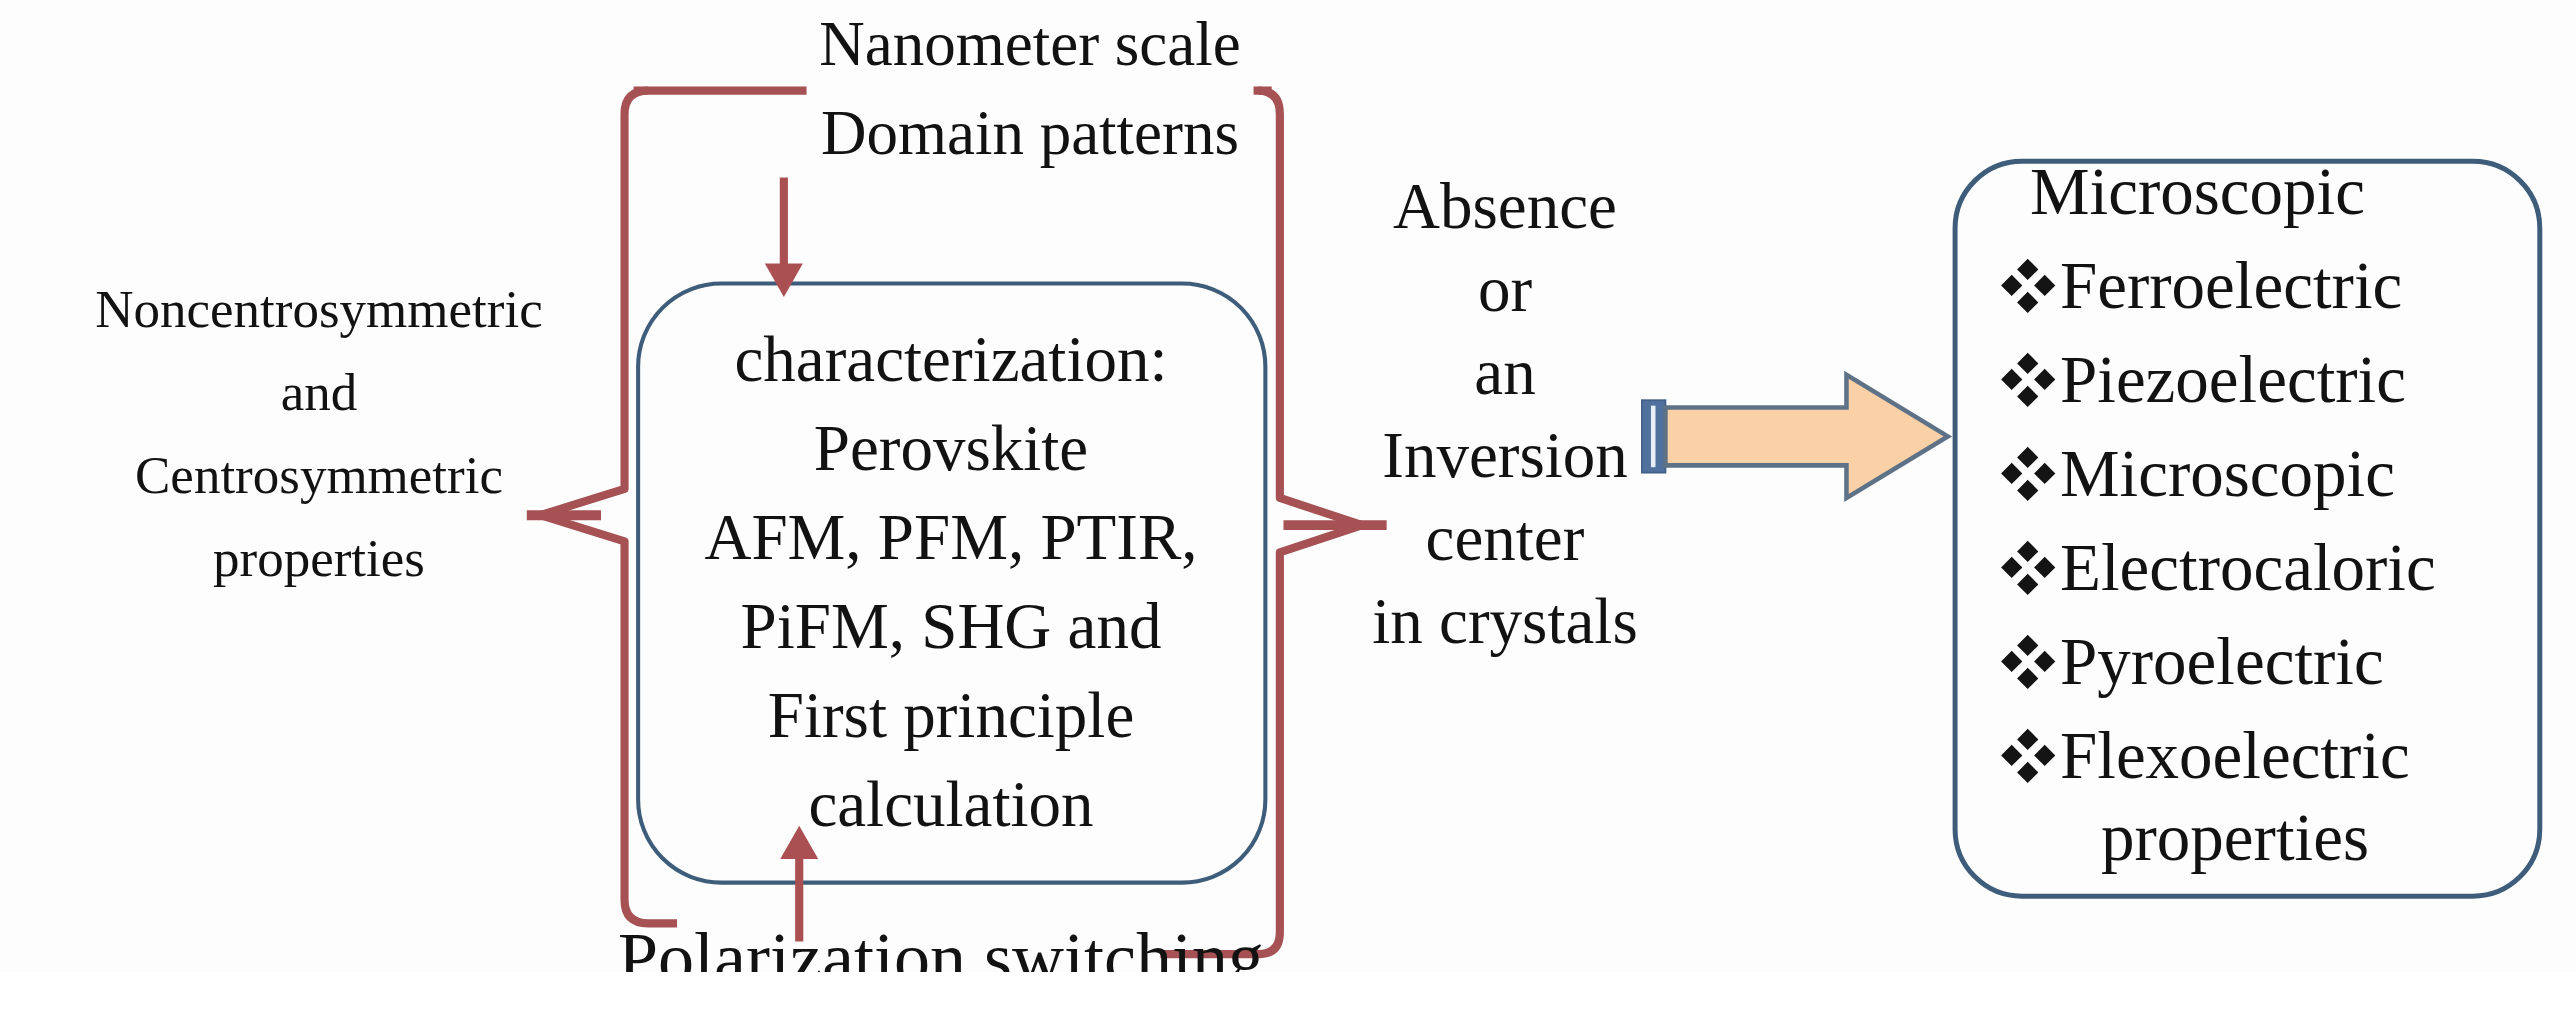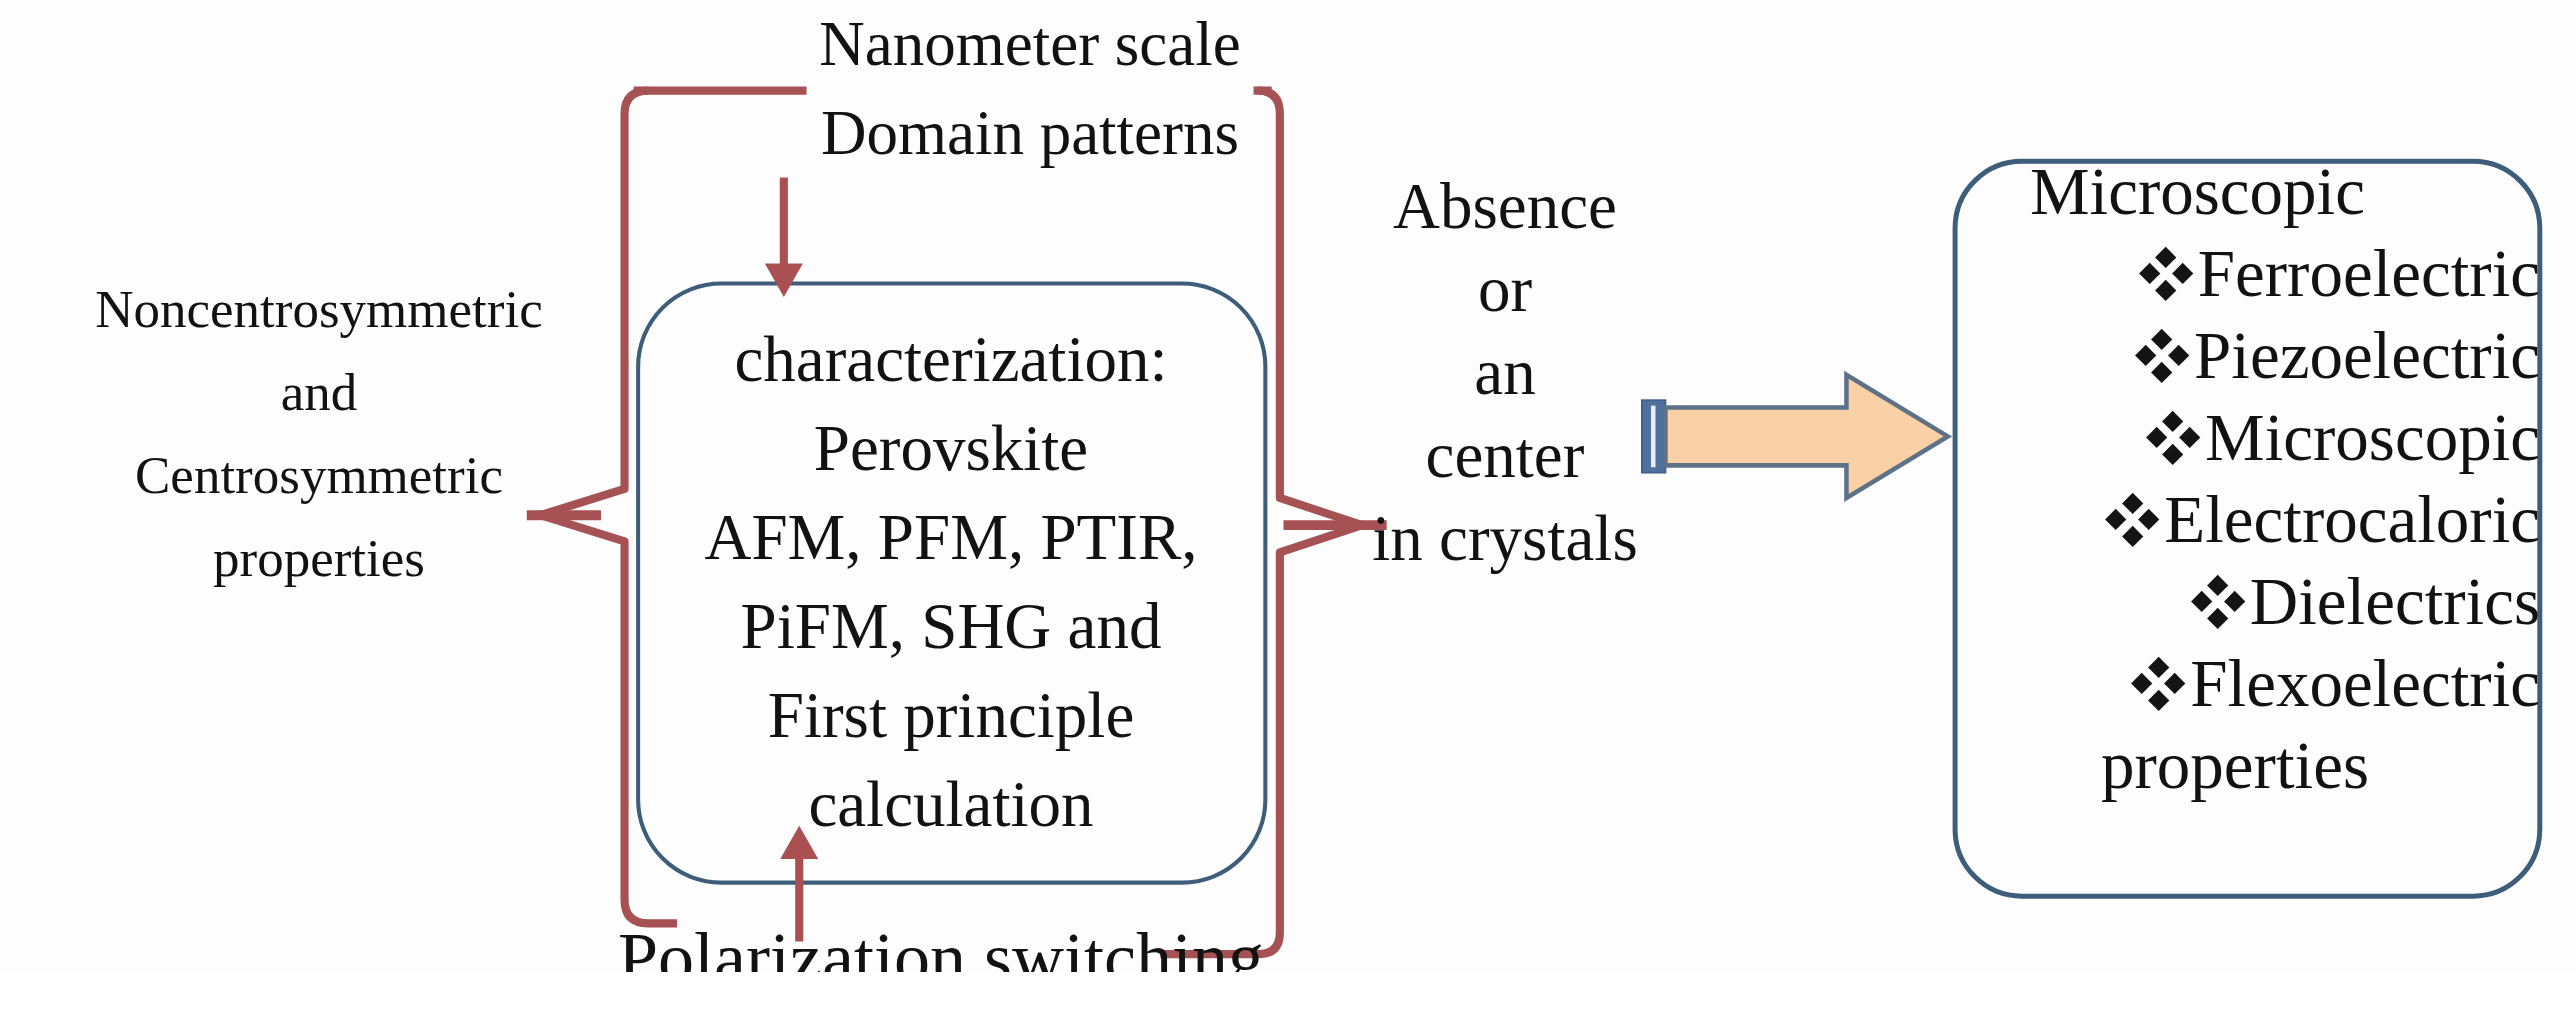--- a/index.html
+++ b/index.html
@@ -27,21 +27,21 @@
   .center-label{left:951px;top:315px;font-size:65px;line-height:89px;}
   .middle-label{left:1505px;top:165px;font-size:65px;line-height:83px;}
   .bottom-label{left:941px;top:917px;font-size:72px;line-height:83px;}
   .right-box-text{
     position:absolute;left:1955px;top:150px;width:585px;
     font-size:67px;
   }
   .rrow{height:82px;display:flex;align-items:center;}
   .trow{justify-content:center;padding-right:100px;}
   .frow{justify-content:center;padding-right:25px;}
-  .bullet-row{justify-content:flex-end;padding-left:49px;}
+  .bullet-row{justify-content:flex-start;padding-left:49px;margin-top:12px;}
   .bullet{position:relative;width:47px;height:47px;flex:0 0 47px;margin-right:9px;}
   .bullet i{position:absolute;width:15.4px;height:15.4px;background:#141414;transform:rotate(45deg);}
   .bullet i:nth-child(1){left:16.3px;top:0px;}
   .bullet i:nth-child(2){left:0px;top:16.3px;}
   .bullet i:nth-child(3){left:33px;top:16.3px;}
   .bullet i:nth-child(4){left:16.3px;top:33px;}
 </style>
 </head>
 <body>
 
@@ -86,20 +86,21 @@
     <div>AFM, PFM, PTIR,</div>
     <div>PiFM, SHG and</div>
     <div>First principle</div>
     <div>calculation</div>
   </div>
 
   <div class="label middle-label">
     <div>Absence</div>
     <div>or</div>
     <div>an</div>
+    <div>Inversion</div>
     <div>center</div>
     <div>in crystals</div>
   </div>
 
   <div class="label bottom-label">
     <div>Polarization switching</div>
   </div>
 
   <div class="right-box-text">
     <div class="rrow trow">Microscopic</div>
@@ -140,21 +141,21 @@
         </span>
       <span>Electrocaloric</span>
     </div>
     <div class="rrow bullet-row">
       <span class="bullet">
           <i></i>
           <i></i>
           <i></i>
           <i></i>
         </span>
-      <span>Dielectrics</span>
+      <span>Pyroelectric</span>
     </div>
     <div class="rrow bullet-row">
       <span class="bullet">
           <i></i>
           <i></i>
           <i></i>
           <i></i>
         </span>
       <span>Flexoelectric</span>
     </div>

